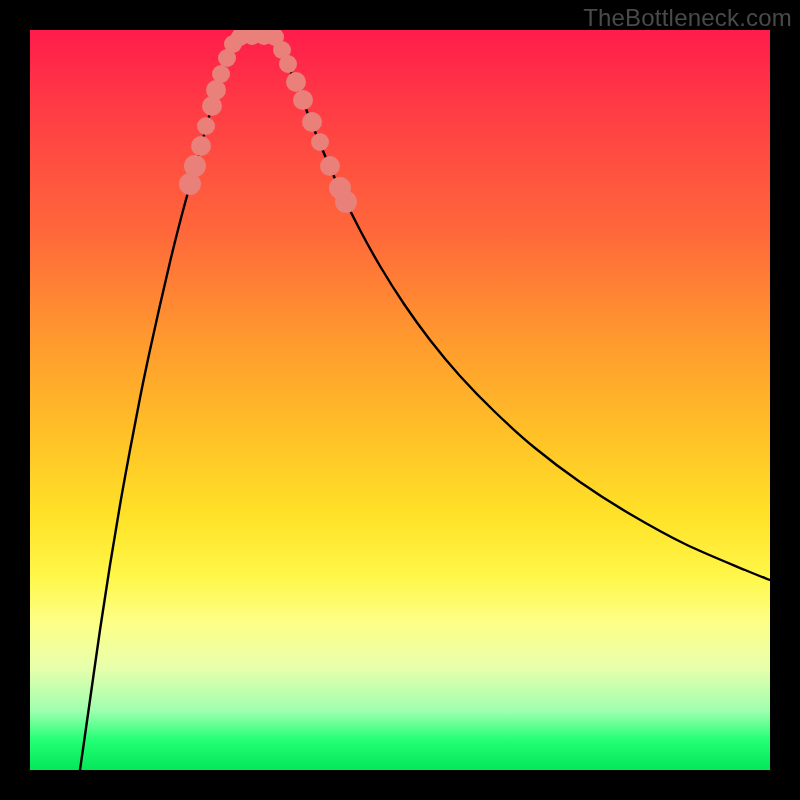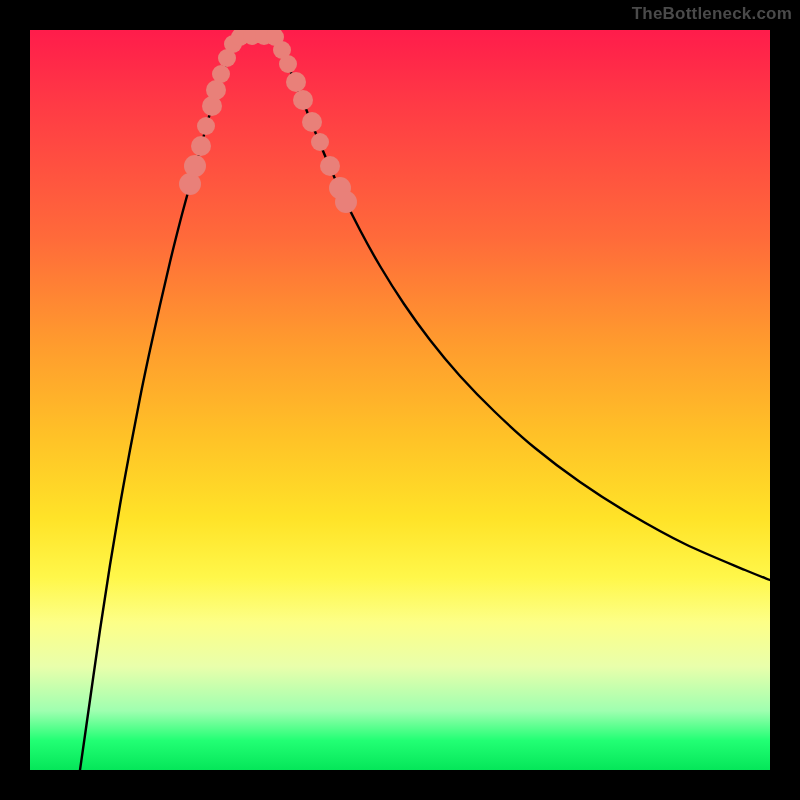--- a/index.html
+++ b/index.html
@@ -22,22 +22,22 @@
       #e9ffab 86%,
       #9fffb0 92%,
       #22ff74 96%,
       #05e659 100%);
   }
   .inner-line{position:absolute;inset:0;pointer-events:none;}
   .watermark{
     position:absolute;
     top:4px;
     right:8px;
-    font-size:17px;
-    font-weight:700;
+    font-size:24px;
+    font-weight:400;
     color:#4a4a4a;
     letter-spacing:0.2px;
   }
   svg{display:block;}
 </style>
 </head>
 <body>
 
 <div class="stage">
   <div class="plot-area">

